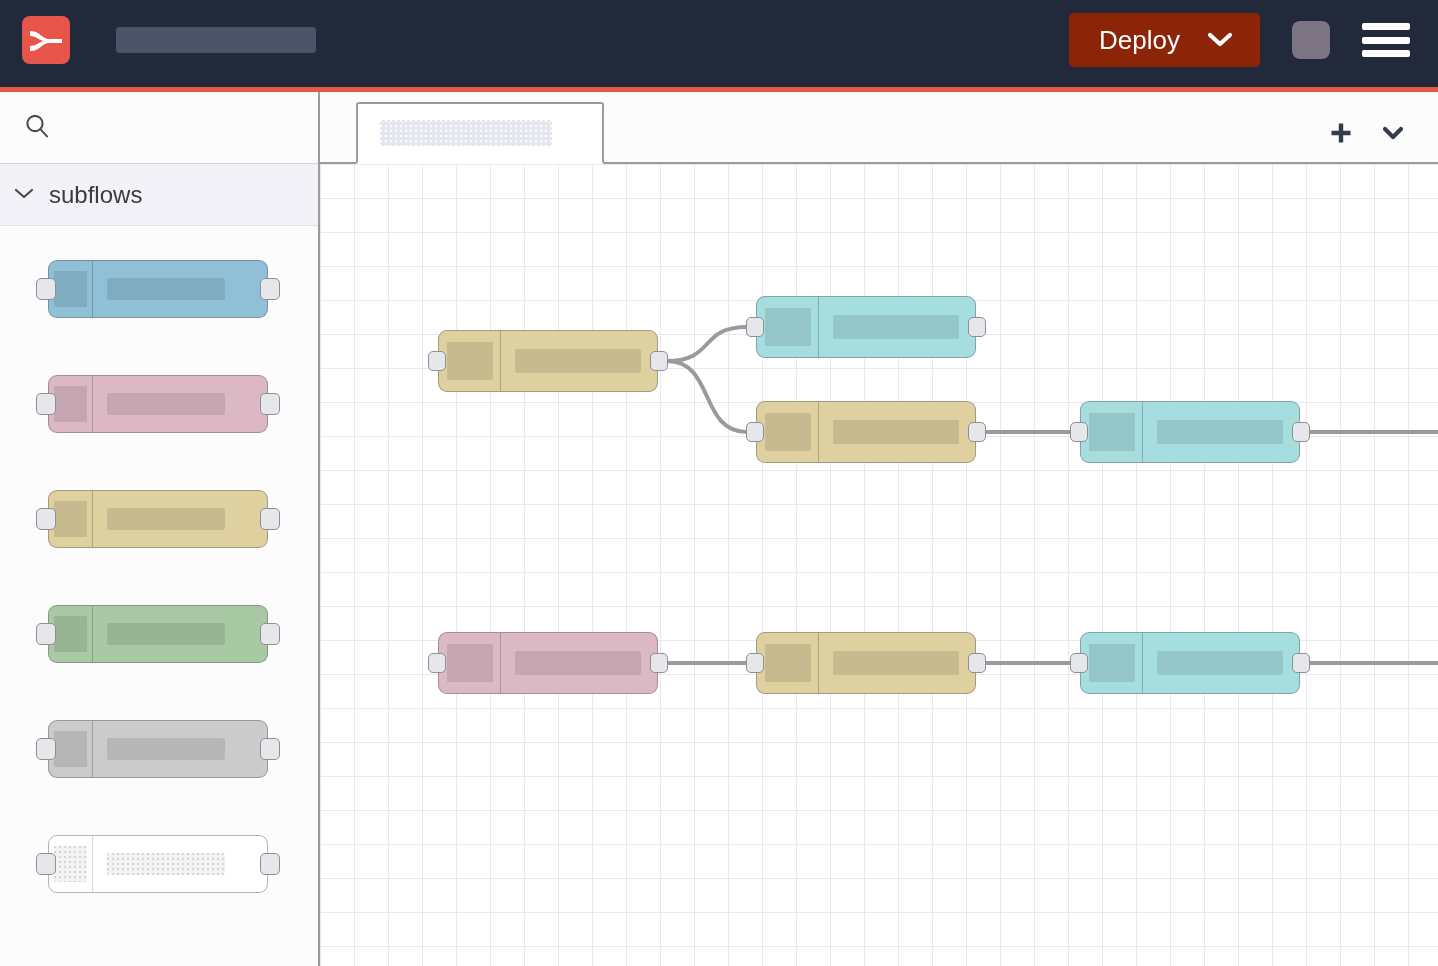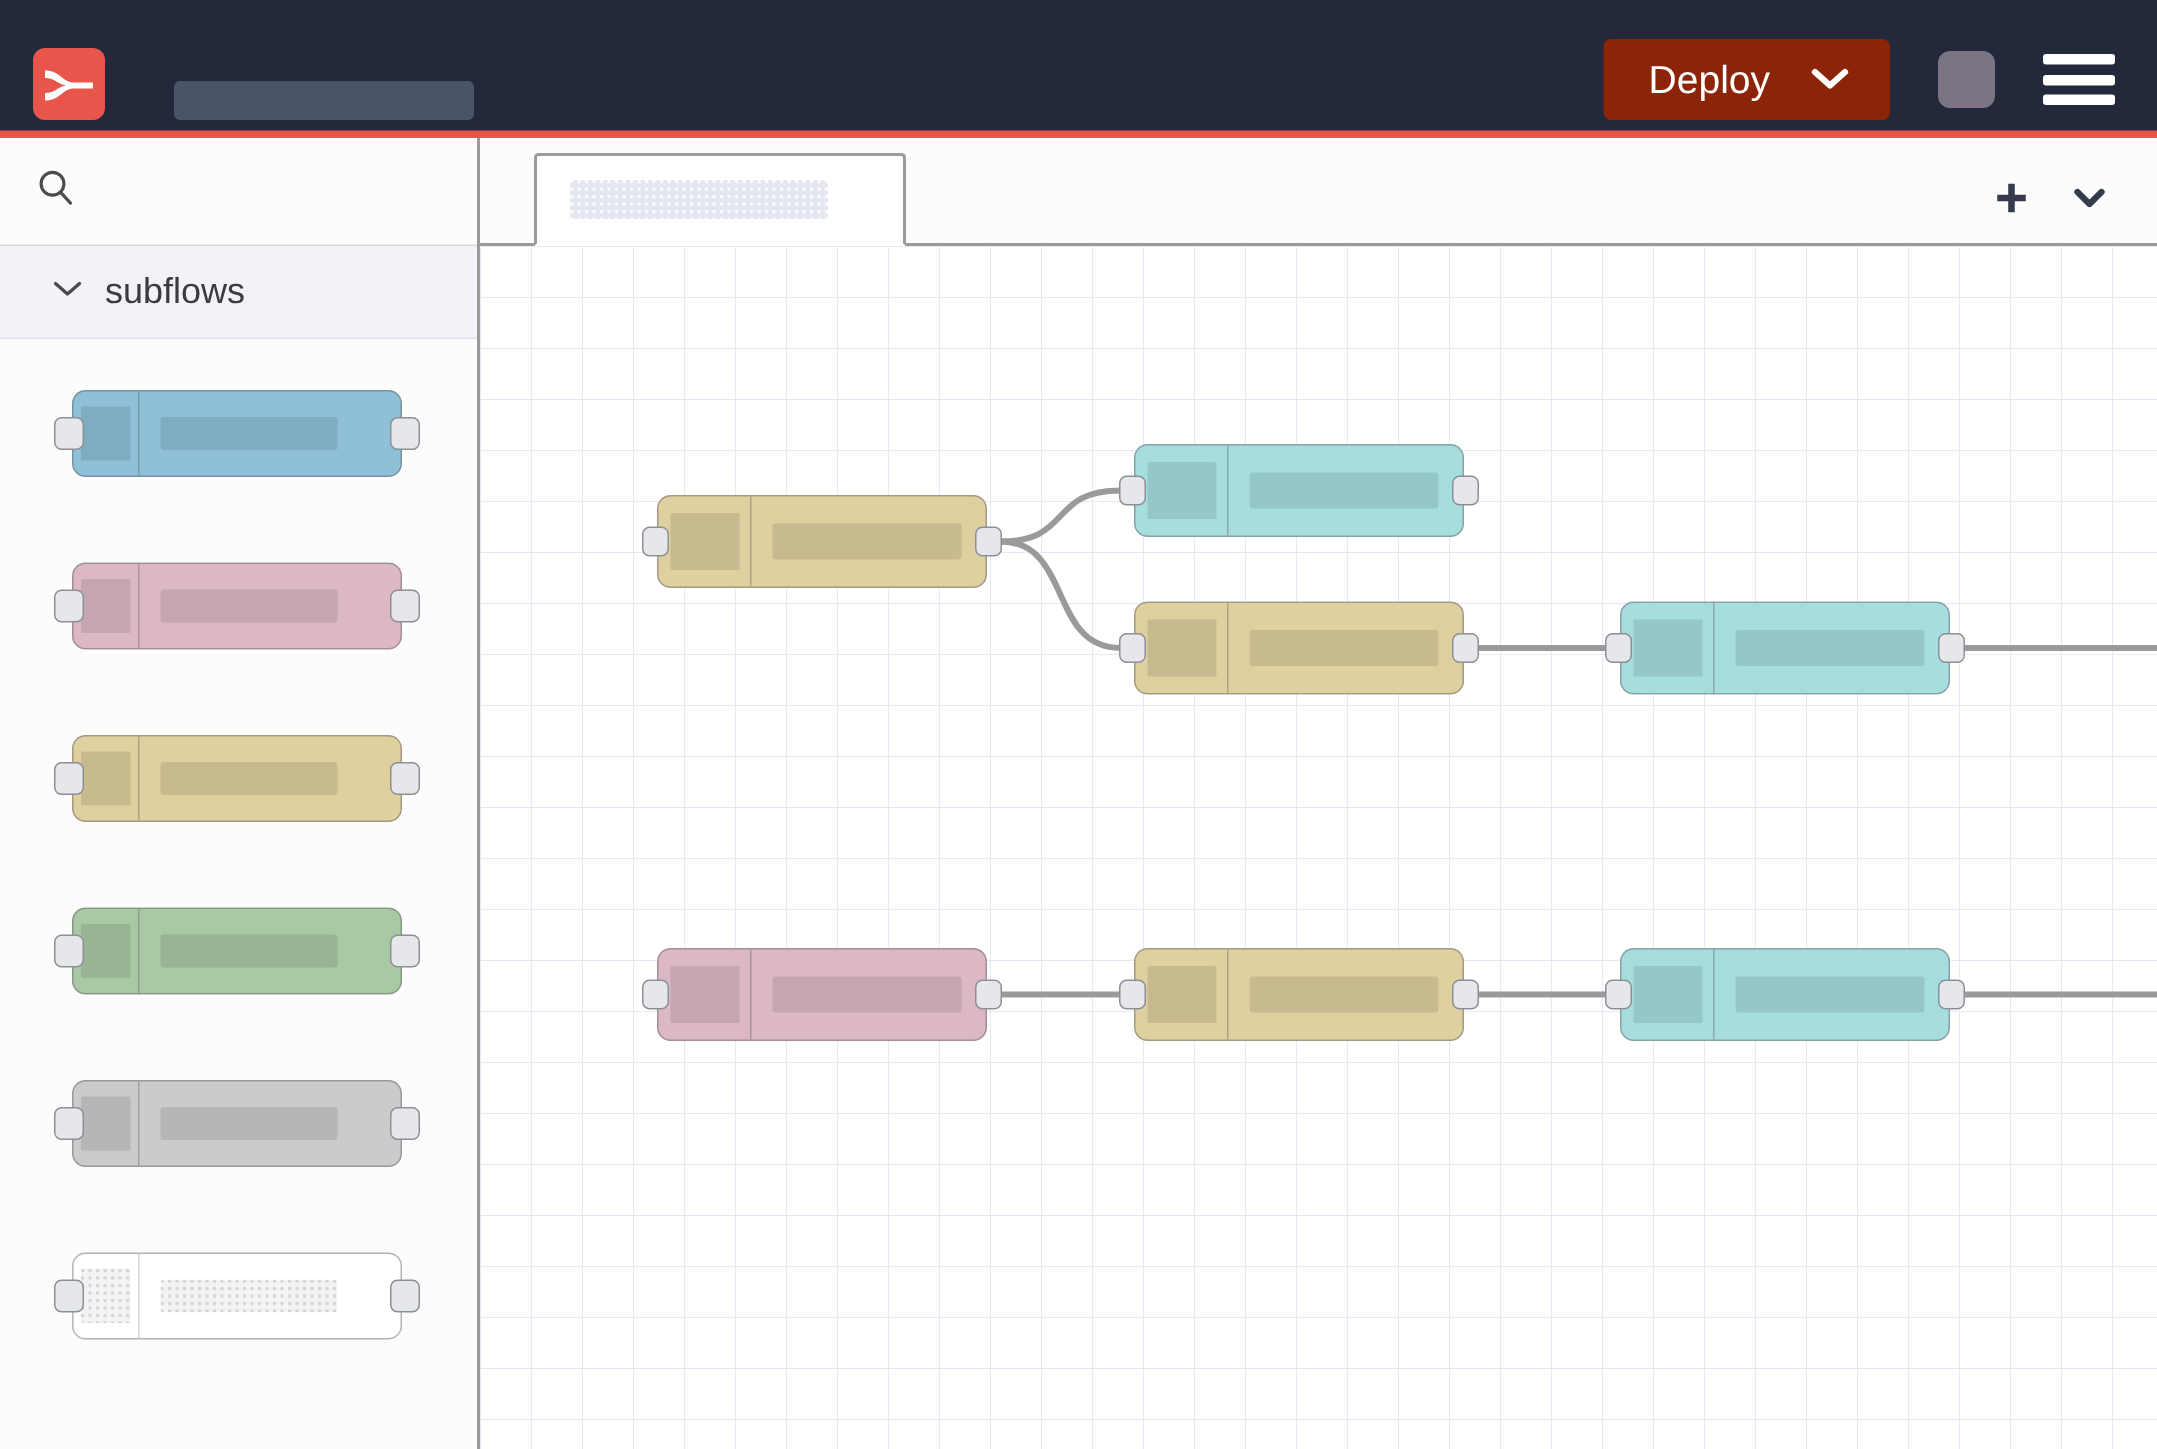--- a/index.html
+++ b/index.html
@@ -13,21 +13,21 @@
     position: relative;
     width: 1438px; height: 966px;
     display: flex; flex-direction: column;
   }
 
   
   .header {
     position: relative;
     height: 92px; flex: 0 0 92px;
     background: #22293b;
-    display: flex; align-items: flex-end;
+    display: flex; align-items: center;
     padding: 0 24px 12px 22px;
   }
   .header::after {
     content: ""; position: absolute;
     left: 0; right: 0; bottom: 0; height: 5px;
     background: #e8554a;
   }
   .logo {
     width: 48px; height: 48px; border-radius: 8px;
     background: #e8554a;
@@ -90,21 +90,21 @@
     padding-left: 22px;
     background: #fcfcfc;
     cursor: text;
   }
   .search-icon { display: block; }
   .section-header {
     height: 62px; flex: 0 0 62px;
     background: #f2f2f8;
     border-bottom: 1px solid #e2e2ea;
     display: flex; align-items: center;
-    padding-left: 32px; gap: 12px;
+    padding-left: 11px; gap: 12px;
     cursor: pointer;
   }
   .section-header .chev { display: block; flex: 0 0 auto; }
   .section-title {
     font-size: 24px; color: #3c3c3c;
     font-family: "Liberation Sans", sans-serif;
   }
   .palette {
     flex: 1 1 auto;
     padding-top: 34px;

